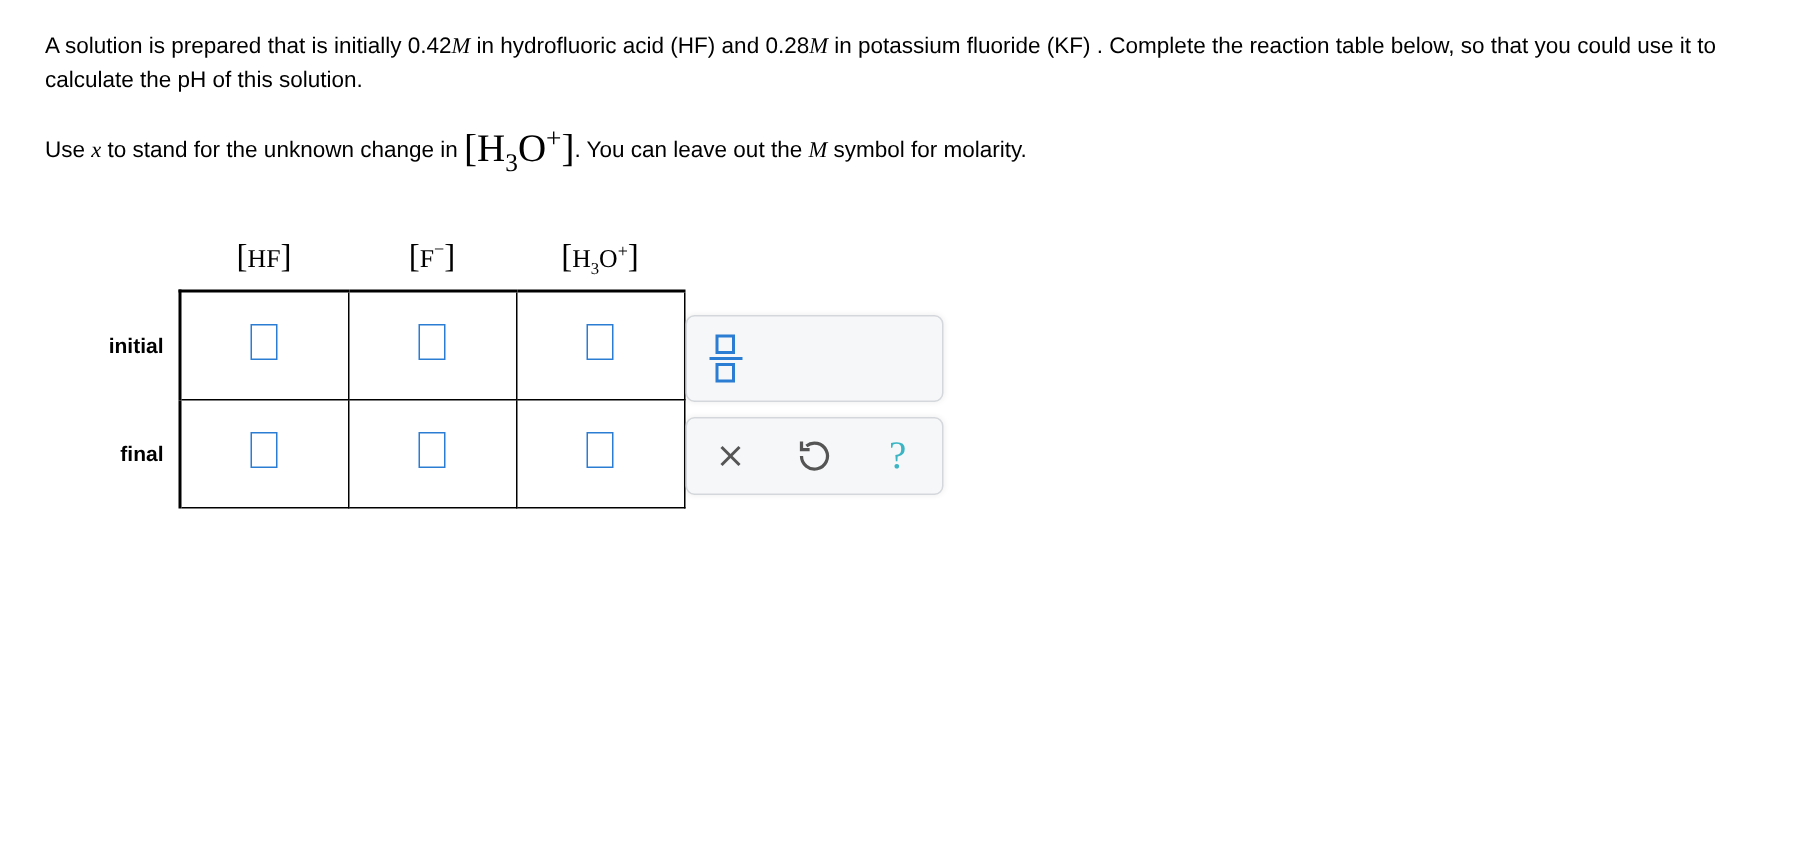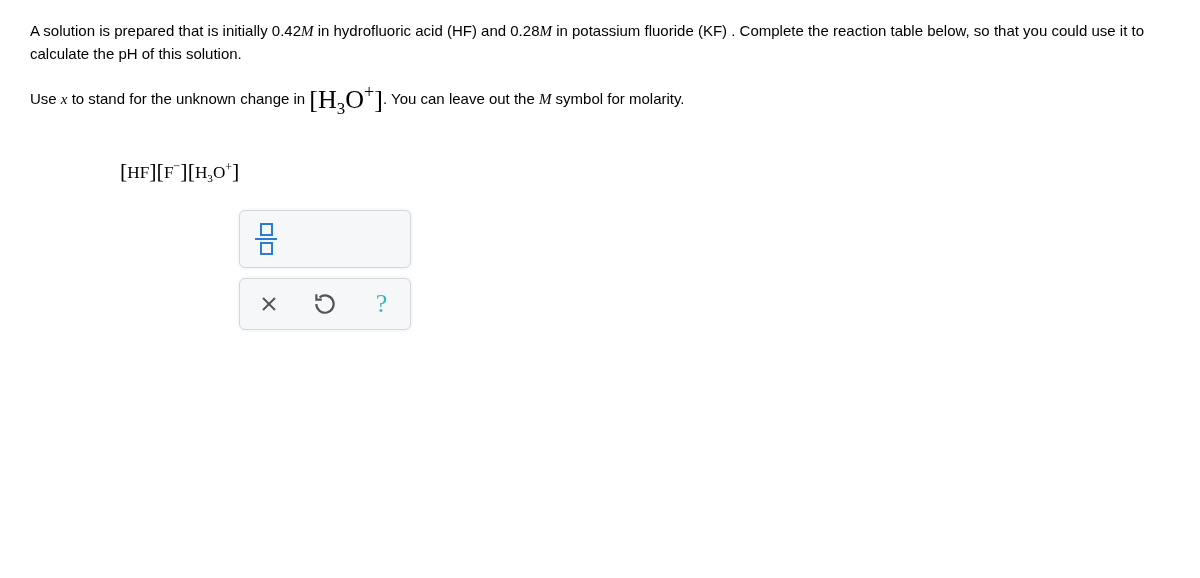--- a/index.html
+++ b/index.html
@@ -170,20 +170,32 @@
         </th>
         <th class="col-header">
           <span class="bracket-expr"><span>[</span><span style="font-size:0.78em">F</span><span class="superscript" style="font-size:0.55em">−</span><span>]</span></span>
         </th>
         <th class="col-header">
           <span class="bracket-expr"><span>[</span><span style="font-size:0.78em"><span>H</span><span class="subscript">3</span><span>O</span><span class="superscript">+</span></span><span>]</span></span>
         </th>
       </tr>
     </thead>
     <tbody>
+      <tr>
+        <th class="row-label">initial</th>
+        <td class="cell"><span class="input-box"></span></td>
+        <td class="cell"><span class="input-box"></span></td>
+        <td class="cell"><span class="input-box"></span></td>
+      </tr>
+      <tr>
+        <th class="row-label">final</th>
+        <td class="cell"><span class="input-box"></span></td>
+        <td class="cell"><span class="input-box"></span></td>
+        <td class="cell"><span class="input-box"></span></td>
+      </tr>
     </tbody>
   </table>
 
   <div class="toolbar">
     <div class="tool-panel">
       <div class="fraction-icon">
         <div class="frac-box"></div>
         <div class="frac-line"></div>
         <div class="frac-box"></div>
       </div>

